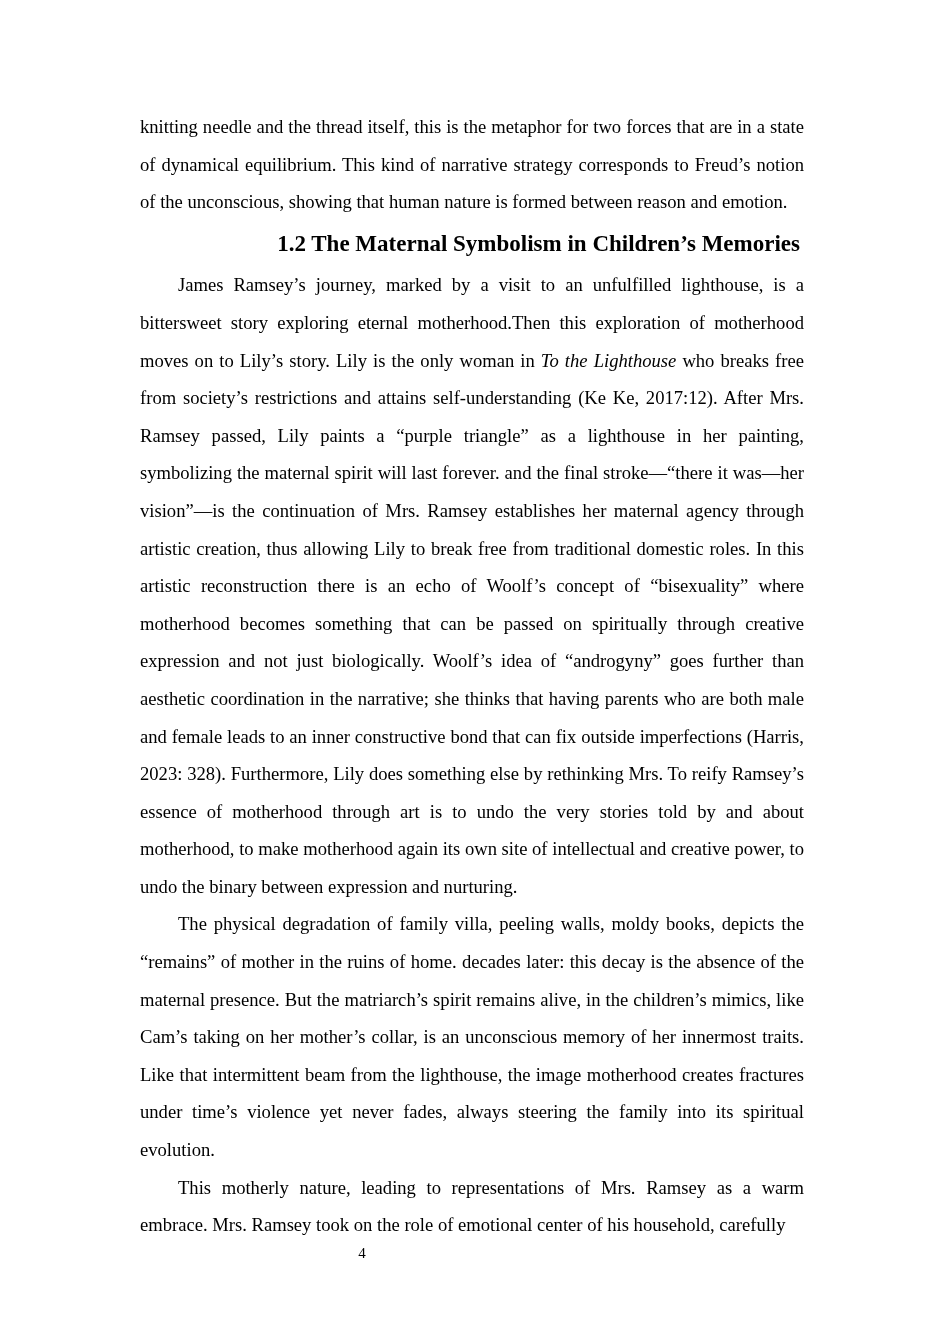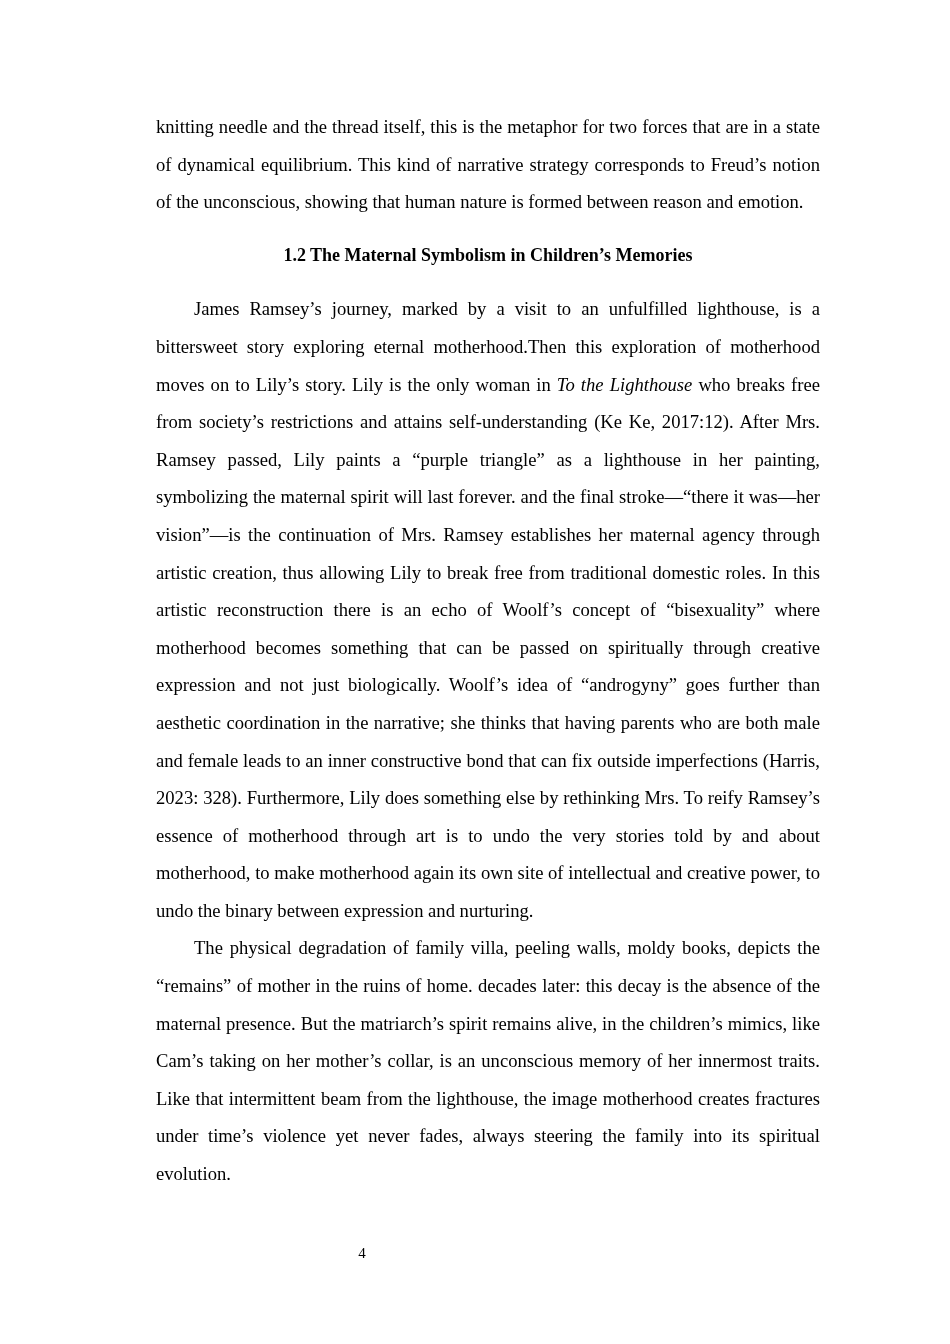--- a/index.html
+++ b/index.html
@@ -14,42 +14,42 @@
     height: 1344px;
     margin: 0 auto;
     background: #ffffff;
     box-sizing: border-box;
     font-family: "Liberation Serif", "DejaVu Serif", serif;
     color: #000000;
     overflow: hidden;
   }
   .content {
     position: absolute;
-    left: 156px;
+    left: 140px;
     top: 108px;
     width: 664px;
   }
   p.body-text {
     margin: 0;
     font-size: 18.6px;
     line-height: 37.6px;
     text-align: justify;
     text-justify: inter-word;
     color: #000000;
     -webkit-font-smoothing: antialiased;
   }
   p.indent {
     text-indent: 38px;
   }
   h2.section-heading {
-    margin: 16px;
-    font-size: 18px;
+    margin: 4px;
+    font-size: 23px;
     line-height: 37.6px;
     font-weight: bold;
-    text-align: center;
+    text-align: right;
     color: #000000;
   }
   .title-italic {
     font-style: italic;
     margin-top: 29px;
   }
   .page-number {
     position: absolute;
     left: 0;
     right: 0;
@@ -74,18 +74,19 @@
   <div class="content">
 
     <p class="body-text">knitting needle and the thread itself, this is the metaphor for two forces that are in a state of dynamical equilibrium. This kind of narrative strategy corresponds to Freud’s notion of the unconscious, showing that human nature is formed between reason and emotion.</p>
 
     <h2 class="section-heading">1.2 The Maternal Symbolism in Children’s Memories</h2>
 
     <p class="body-text indent"><span>James Ramsey’s journey, marked by a visit to an unfulfilled lighthouse, is a bittersweet story exploring eternal motherhood.Then this exploration of motherhood moves on to Lily’s story. Lily is the only woman in </span><span class="title-italic">To the Lighthouse</span><span> who breaks free from society’s restrictions and attains self-understanding (Ke Ke, 2017:12). After Mrs. Ramsey passed, Lily paints a “purple triangle” as a lighthouse in her painting, symbolizing the maternal spirit will last forever. and the final stroke—“there it was—her vision”—is the continuation of Mrs. Ramsey establishes her maternal agency through artistic creation, thus allowing Lily to break free from traditional domestic roles. In this artistic reconstruction there is an echo of Woolf’s concept of “bisexuality” where motherhood becomes something that can be passed on spiritually through creative expression and not just biologically. Woolf’s idea of “androgyny” goes further than aesthetic coordination in the narrative; she thinks that having parents who are both male and female leads to an inner constructive bond that can fix outside imperfections (Harris, 2023: 328). Furthermore, Lily does something else by rethinking Mrs. To reify Ramsey’s essence of motherhood through art is to undo the very stories told by and about motherhood, to make motherhood again its own site of intellectual and creative power, to undo the binary between expression and nurturing.</span></p>
 
     <p class="body-text indent">The physical degradation of family villa, peeling walls, moldy books, depicts the “remains” of mother in the ruins of home. decades later: this decay is the absence of the maternal presence. But the matriarch’s spirit remains alive, in the children’s mimics, like Cam’s taking on her mother’s collar, is an unconscious memory of her innermost traits. Like that intermittent beam from the lighthouse, the image motherhood creates fractures under time’s violence yet never fades, always steering the family into its spiritual evolution.</p>
 
+    <p class="body-text indent">This motherly nature, leading to representations of Mrs. Ramsey as a warm embrace. Mrs. Ramsey took on the role of emotional center of his household, carefully</p>
 
   </div>
 
   <div class="page-number"><span class="page-number-inner">4</span></div>
 
 </div>
 
 </body></html>

